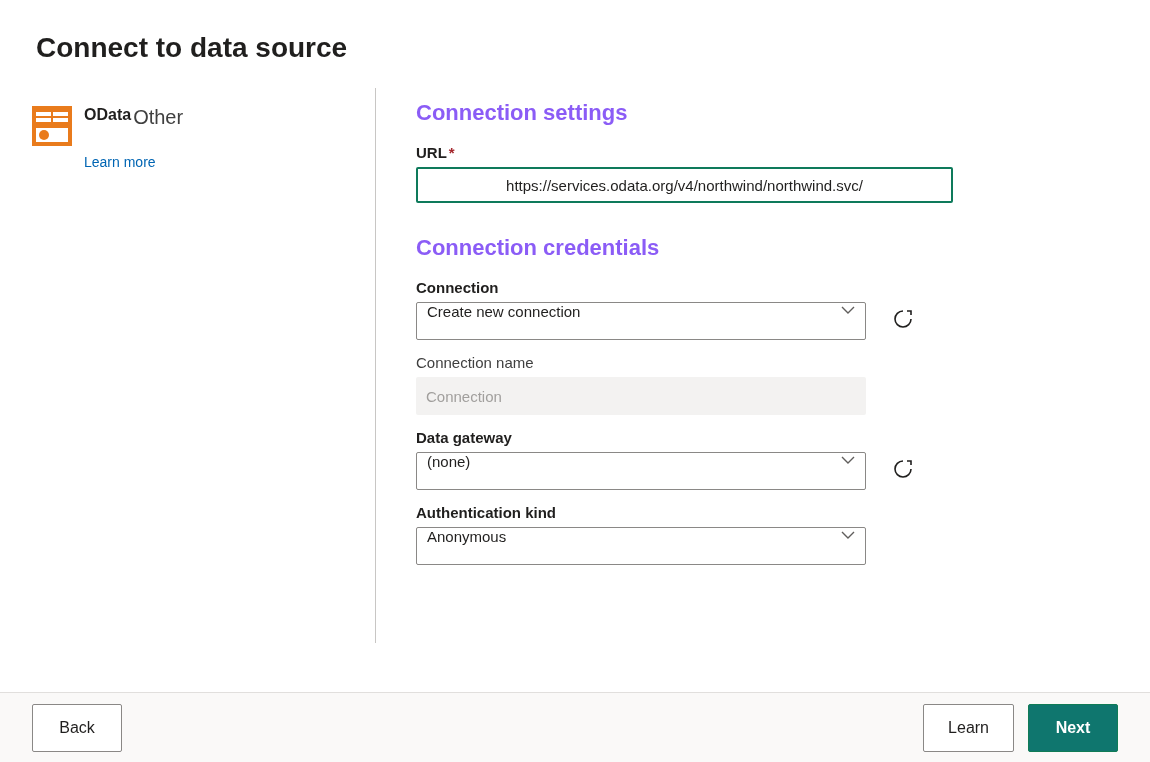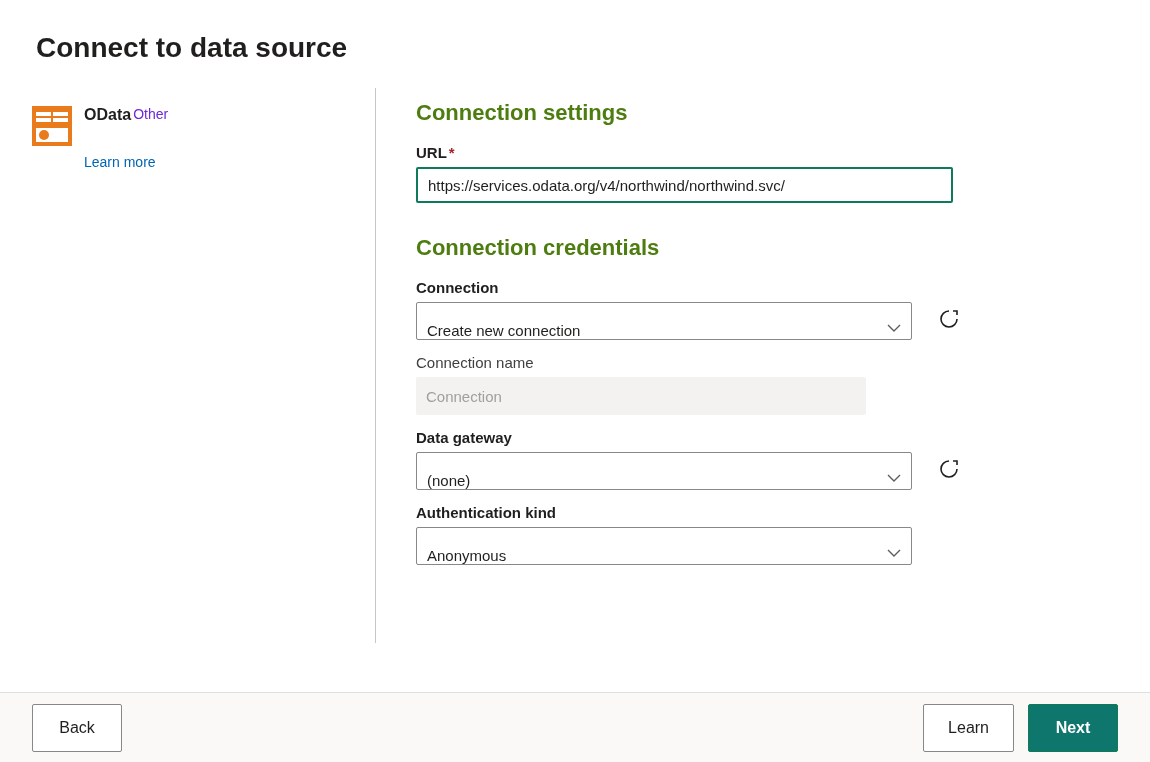--- a/index.html
+++ b/index.html
@@ -44,39 +44,39 @@
       display: flex;
       flex-direction: row;
       gap: 2px;
     }
     .connector-title {
       font-size: 16px;
       font-weight: 600;
       color: #201f1e;
     }
     .connector-sub {
-      font-size: 14px;
-      color: #6d28d9;
+      font-size: 20px;
+      color: #404040;
     }
     .learn-more {
       font-size: 14px;
       color: #0065b3;
       margin-top: 8px;
       margin-left: 52px;
       cursor: pointer;
       display: inline-block;
     }
     .form-panel {
       flex: 1;
       padding: 12px 40px 0 40px;
     }
     .section-title {
       font-size: 22px;
       font-weight: 600;
-      color: #4d7c0f;
+      color: #8b5cf6;
       margin-bottom: 18px;
     }
     .section-title.second {
       margin-top: 32px;
     }
     .field-label {
       font-size: 15px;
       font-weight: 600;
       color: #201f1e;
       margin-bottom: 6px;
@@ -92,35 +92,36 @@
     .text-input {
       width: 537px;
       height: 36px;
       padding: 4px 10px;
       font-size: 15px;
       border: 2px solid #0e7a5b;
       border-radius: 2px;
       outline: none;
       color: #201f1e;
       font-family: inherit;
+      text-align: center;
     }
     .form-row {
       display: flex;
       align-items: flex-end;
       gap: 20px;
       margin-bottom: 14px;
     }
     .form-col { display: flex; flex-direction: column; }
     .select-box {
-      width: 496px;
+      width: 450px;
       height: 38px;
       border: 1px solid #8a8886;
       border-radius: 2px;
       display: flex;
-      align-items: flex-end;
+      align-items: flex-start;
       justify-content: space-between;
       padding: 0 10px;
       cursor: pointer;
       background: #ffffff;
     }
     .select-value {
       font-size: 15px;
       color: #201f1e;
     }
     .chev {

